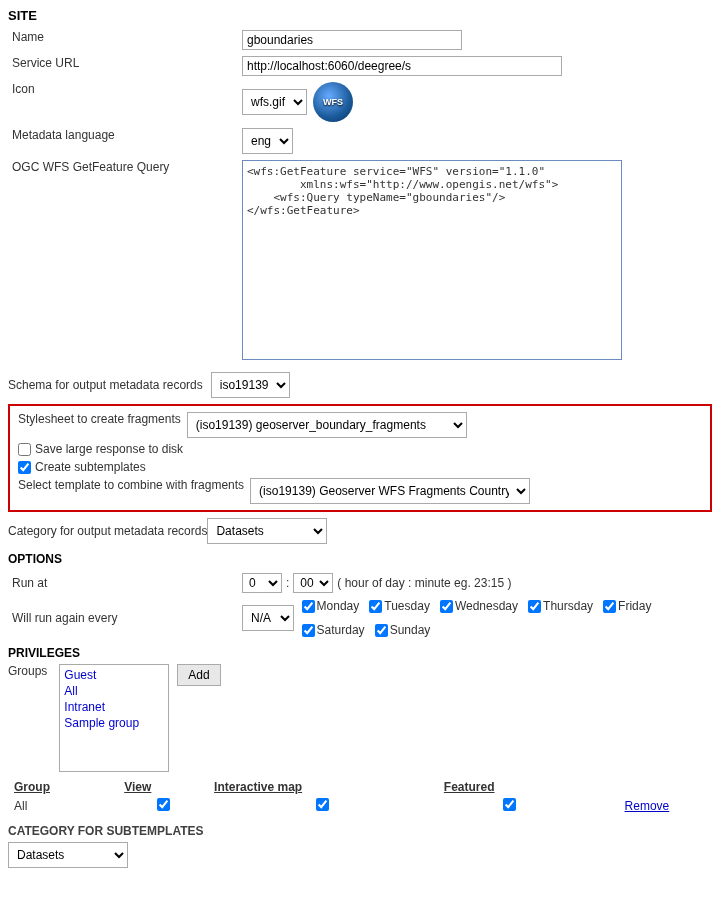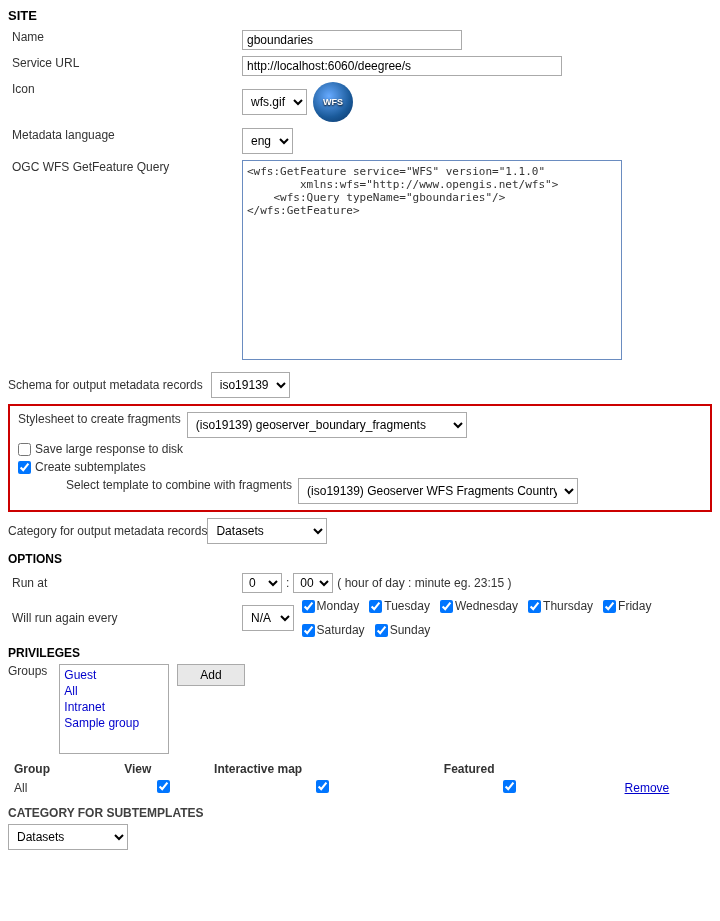--- a/index.html
+++ b/index.html
@@ -94,21 +94,20 @@
       width: 100%;
     }
     .red-box-row {
       display: flex;
       align-items: flex-start;
       margin-bottom: 4px;
       gap: 6px;
     }
     .red-box-row:last-child {
       margin-bottom: 0;
-      margin-left: 48px;
     }
     .checkbox-label {
       display: flex;
       align-items: center;
       gap: 4px;
     }
     .category-row {
       display: flex;
       align-items: center;
       margin-bottom: 8px;
@@ -151,47 +150,48 @@
       margin-bottom: 4px;
     }
     .groups-row {
       display: flex;
       align-items: flex-start;
       gap: 8px;
     }
     .groups-list {
       border: 1px solid #aaa;
       width: 110px;
-      height: 90px;
+      height: 108px;
       overflow-y: auto;
       padding: 2px;
       font-size: 12px;
     }
     .groups-list div {
       padding: 1px 2px;
       color: #00c;
       cursor: pointer;
     }
     .add-button {
       border: 1px solid #aaa;
       background: #e8e8e8;
-      padding: 3px 22px;
+      padding: 3px 10px;
       font-size: 12px;
       cursor: pointer;
     }
     .priv-table {
       width: 100%;
       border-collapse: collapse;
       margin-top: 6px;
     }
     .priv-table th {
       font-weight: bold;
       font-size: 12px;
       text-align: left;
       padding: 2px 6px;
+      text-decoration: underline;
     }
     .priv-table td {
       padding: 2px 6px;
       text-align: center;
     }
     .priv-table td:first-child {
       text-align: left;
     }
     .remove-link {
       color: #00c;

